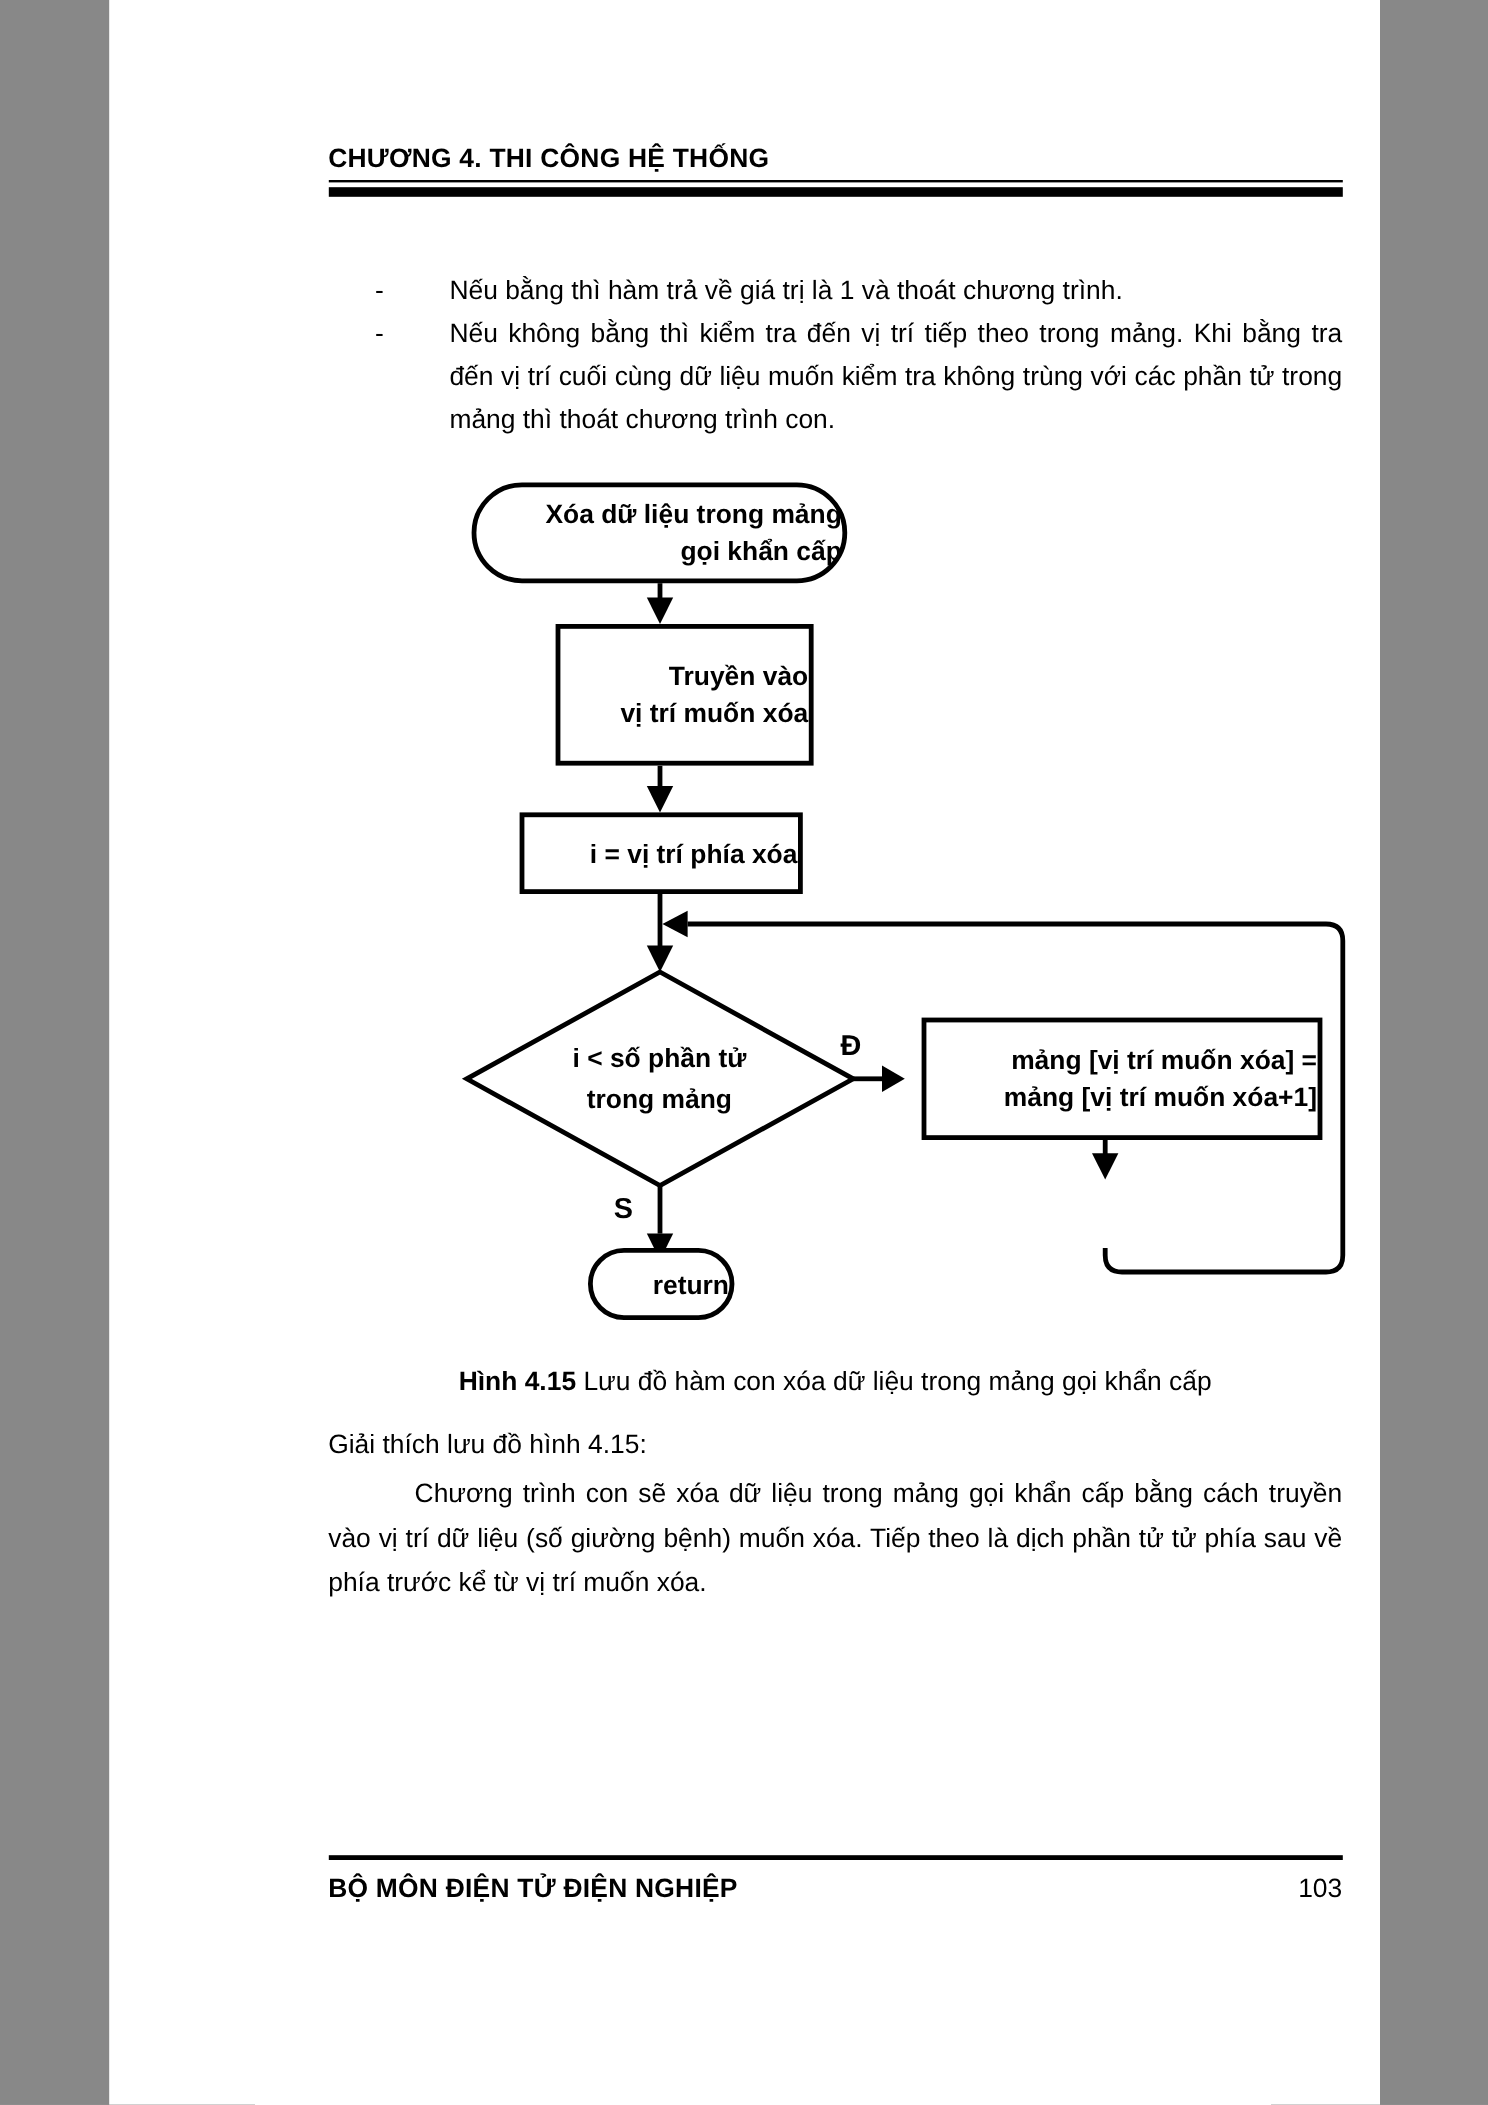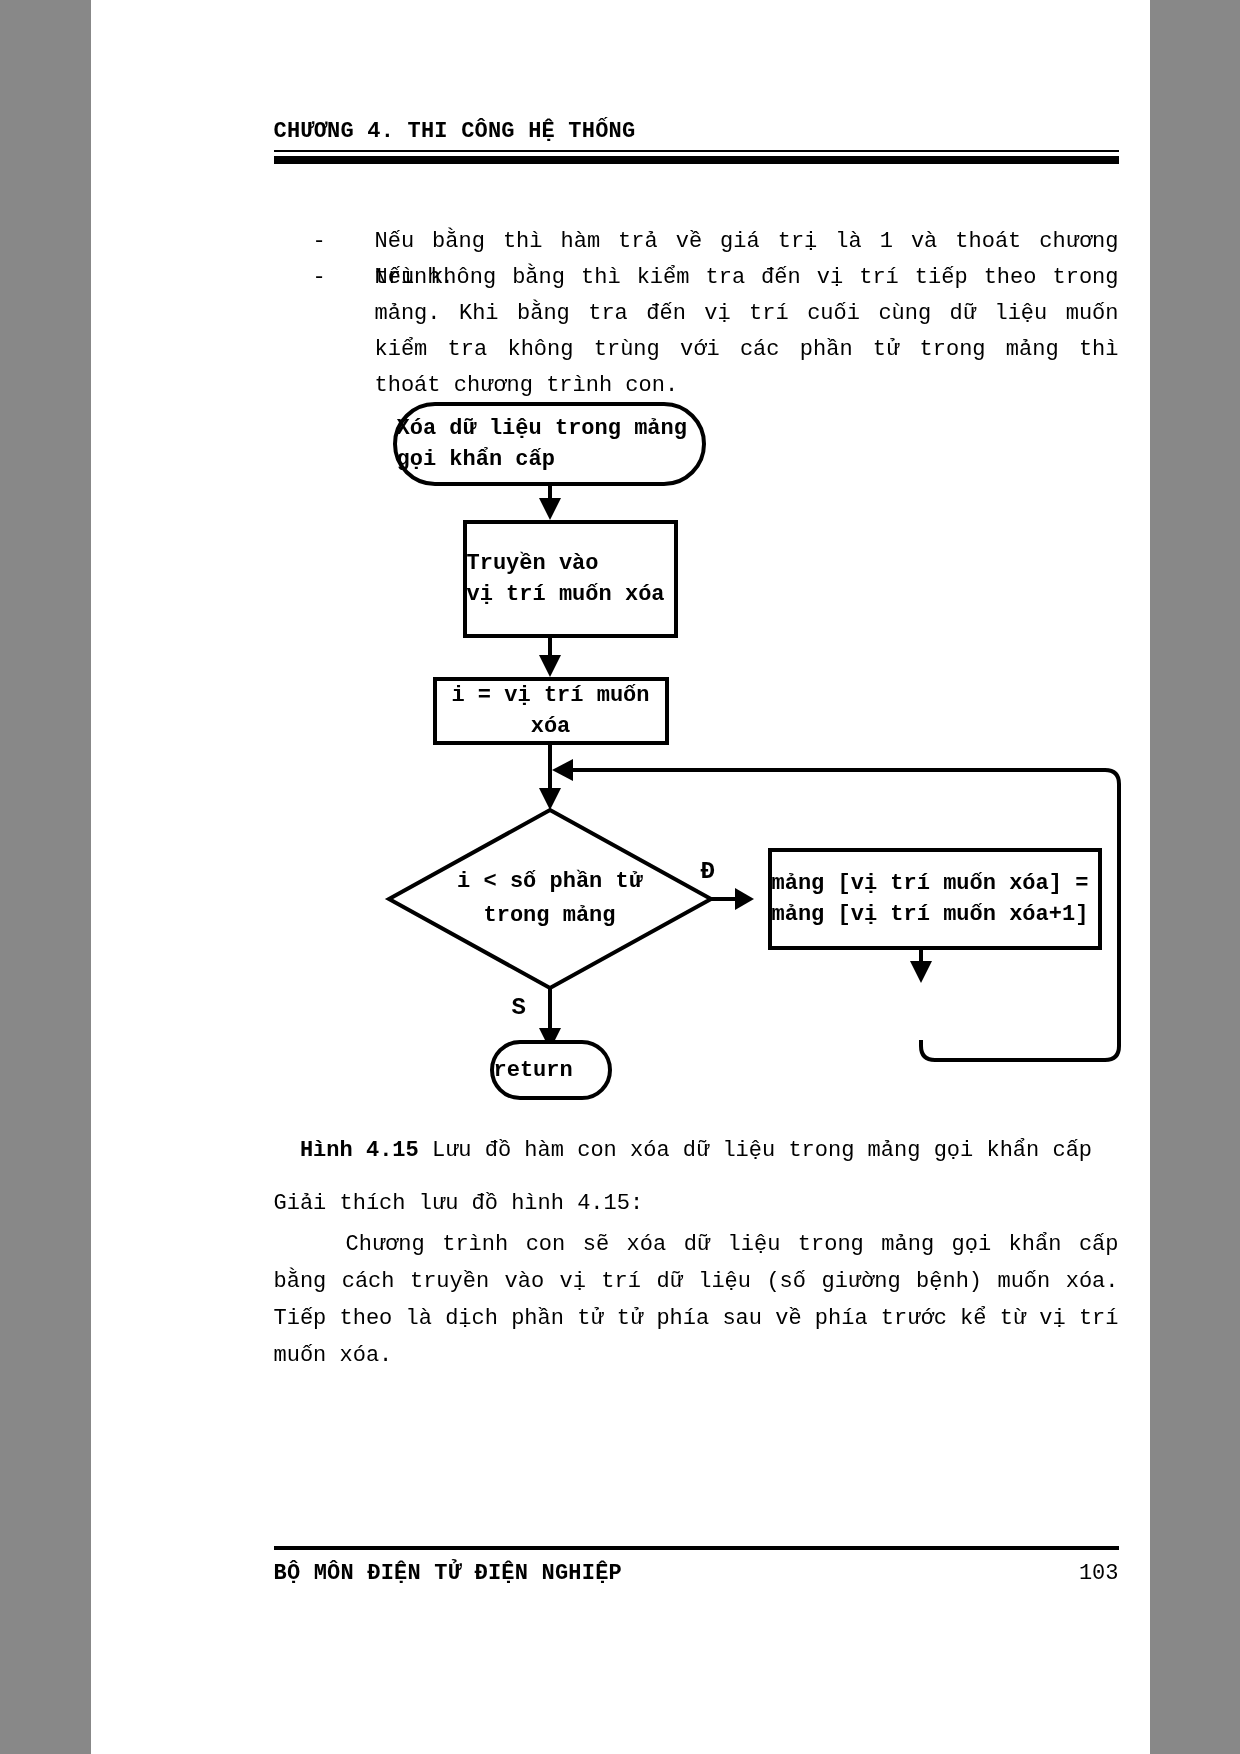--- a/index.html
+++ b/index.html
@@ -1,21 +1,21 @@
 <!DOCTYPE html>
 <html><head>
 <meta charset="utf-8">
 <style>
   html,body{margin:0;padding:0;background:#888;}
   #page{
     position:relative;
     width:1059px;height:1754px;
     margin:0 auto;
     background:#ffffff;
-    font-family:Liberation Mono, monospace;
+    font-family:Liberation Sans, sans-serif;
     color:#000;
     overflow:hidden;
   }
   .abs{position:absolute;}
 
   
   .chapter-title{
     left:183px;top:116px;width:845px;
     font-size:22px;font-weight:bold;line-height:32px;
     letter-spacing:.2px;
@@ -27,21 +27,21 @@
   .bullet{left:222px;width:806px;display:flex;font-size:22px;line-height:36px;}
   .bullet .dash{width:34px;flex:0 0 34px;}
   .bullet .btext{width:772px;text-align:justify;margin-left:28px;}
   #bullet-1{top:224px;}
   #bullet-2{top:260px;}
 
   
   #flow-svg{left:0;top:0;width:1240px;height:1754px;pointer-events:none;}
   .node{
     box-sizing:border-box;border:4px solid #000;background:#fff;
-    display:flex;flex-direction:column;align-items:flex-start;justify-content:center;
+    display:flex;flex-direction:column;align-items:flex-end;justify-content:center;
     font-weight:bold;font-size:22px;line-height:31px;text-align:center;
   }
   #node-start{left:302px;top:402px;width:313px;height:84px;border-radius:44px;}
   #node-input{left:340px;top:520px;width:215px;height:118px;margin-left:32px;}
   #node-assign{left:342px;top:677px;width:236px;height:68px;}
   #node-decision-text{
     left:339px;top:862px;width:240px;height:74px;background:transparent;
     display:flex;flex-direction:column;justify-content:center;
     font-weight:bold;font-size:22px;line-height:34px;text-align:center;
   }
@@ -115,21 +115,21 @@
     <div>Xóa dữ liệu trong mảng</div>
     <div>gọi khẩn cấp</div>
   </div>
 
   <div class="abs node" id="node-input">
     <div>Truyền vào</div>
     <div>vị trí muốn xóa</div>
   </div>
 
   <div class="abs node" id="node-assign">
-    <div>i = vị trí muốn xóa</div>
+    <div>i = vị trí phía xóa</div>
   </div>
 
   <div class="abs" id="node-decision-text">
     <div>i &lt; số phần tử</div>
     <div>trong mảng</div>
   </div>
 
   <div class="abs branch-label" id="label-yes">Đ</div>
   <div class="abs branch-label" id="label-no">S</div>
 

